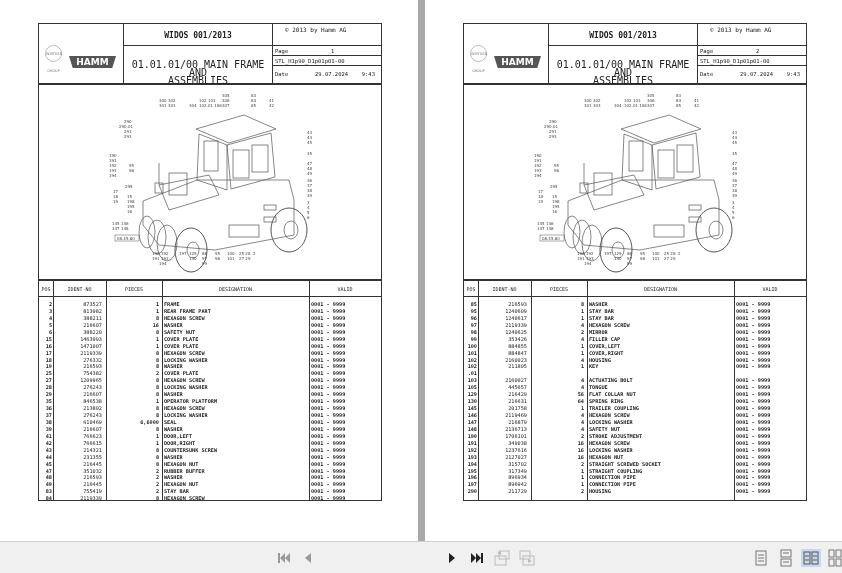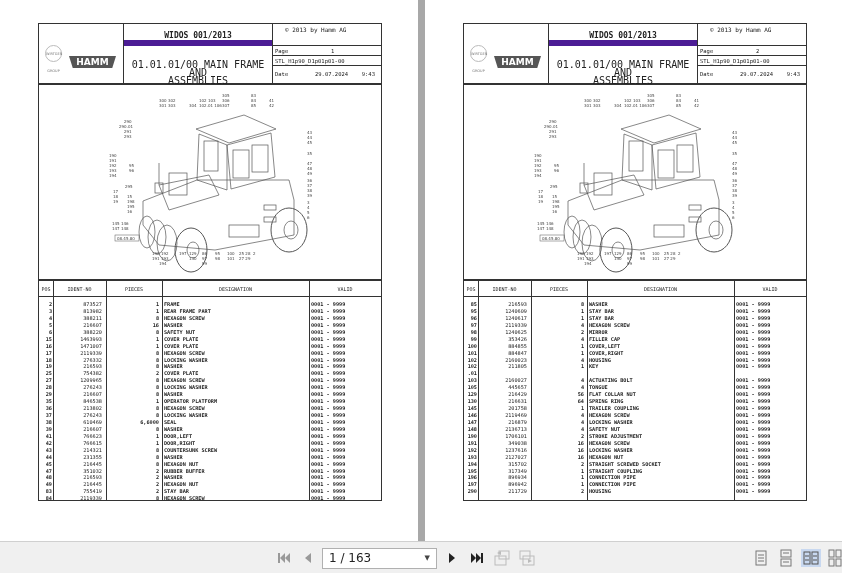--- a/index.html
+++ b/index.html
@@ -12,21 +12,21 @@
   .page.right { left: 425px; width: 417px; }
 
   .sheet { position: absolute; left: 38px; top: 23px; width: 344px; }
   .page.right .sheet { left: 38px; }
 
   
   .hdr { position: relative; height: 62px; border: 1px solid #333; border-bottom: 2px solid #333; }
   .hdr .logo-cell { position: absolute; left: 0; top: 0; width: 85px; height: 60px; border-right: 1px solid #333; }
   .hdr .wirtgen { position: absolute; left: 6px; top: 21px; width: 17px; height: 17px; border-radius: 50%; border: 1px solid #bbb; font-size: 3.5px; color: #777; text-align: center; line-height: 17px; font-family: "DejaVu Sans", sans-serif; }
   .hdr .hamm { position: absolute; left: 30px; top: 32px; width: 47px; height: 12px; background: #555; color: #fff; font-family: "DejaVu Sans", sans-serif; font-weight: bold; font-size: 9px; line-height: 12px; text-align: center; clip-path: polygon(0 0, 100% 0, 92% 100%, 8% 100%); }
-  .hdr .title-cell { position: absolute; left: 85px; top: 0; width: 148px; height: 22px; border-bottom: 6px solid #4c1d95; font-size: 8px; font-weight: bold; text-align: center; line-height: 24px; color: #222; }
+  .hdr .title-cell { position: absolute; left: 85px; top: 0; width: 148px; height: 22px; border-bottom: 1px solid #4c1d95; font-size: 8px; font-weight: bold; text-align: center; line-height: 24px; color: #222; }
   .hdr .copy-cell { position: absolute; left: 233px; top: 0; right: 0; height: 22px; border-bottom: 1px solid #333; font-size: 6px; padding-left: 12px; line-height: 12px; color: #222; }
   .hdr .sub-cell { position: absolute; left: 85px; top: 26px; width: 148px; height: 38px; font-size: 10px; text-align: center; padding-top: 11px; line-height: 8px; color: #222; }
   .hdr .meta-cell { position: absolute; left: 233px; top: 22px; right: 0; height: 38px; border-left: 1px solid #333; font-size: 5.5px; color: #222; }
   .hdr .title-cell, .hdr .copy-cell { border-left: none; }
   .hdr .copy-cell { border-left: 1px solid #333; }
   .meta-row { height: 10px; border-bottom: 1px solid #333; padding-left: 2px; line-height: 10px; position: relative; }
   .meta-row.last { border-bottom: none; height: 16px; line-height: 16px; }
   .meta-row .v1 { position: absolute; left: 58px; }
   .meta-row .v2 { position: absolute; left: 42px; }
   .meta-row .v3 { position: absolute; right: 6px; }
@@ -767,24 +767,20 @@
         <rect x="1" y="1" width="2" height="10" fill="#999"></rect>
         <polygon points="8,1 3,6 8,11" fill="#999"></polygon>
         <polygon points="13,1 8,6 13,11" fill="#999"></polygon>
       </svg>
   </div>
   <div class="tb-btn" style="left:300px">
     <svg width="10" height="12">
         <polygon points="8,1 2,6 8,11" fill="#999"></polygon>
       </svg>
   </div>
-  <div class="page-box">
-    <span>1 / 163</span>
-    <span class="dd">▼</span>
-  </div>
   <div class="tb-btn" style="left:444px">
     <svg width="10" height="12">
         <polygon points="2,1 8,6 2,11" fill="#222"></polygon>
       </svg>
   </div>
   <div class="tb-btn" style="left:469px">
     <svg width="14" height="12">
         <polygon points="1,1 6,6 1,11" fill="#222"></polygon>
         <polygon points="6,1 11,6 6,11" fill="#222"></polygon>
         <rect x="11" y="1" width="2" height="10" fill="#222"></rect>

